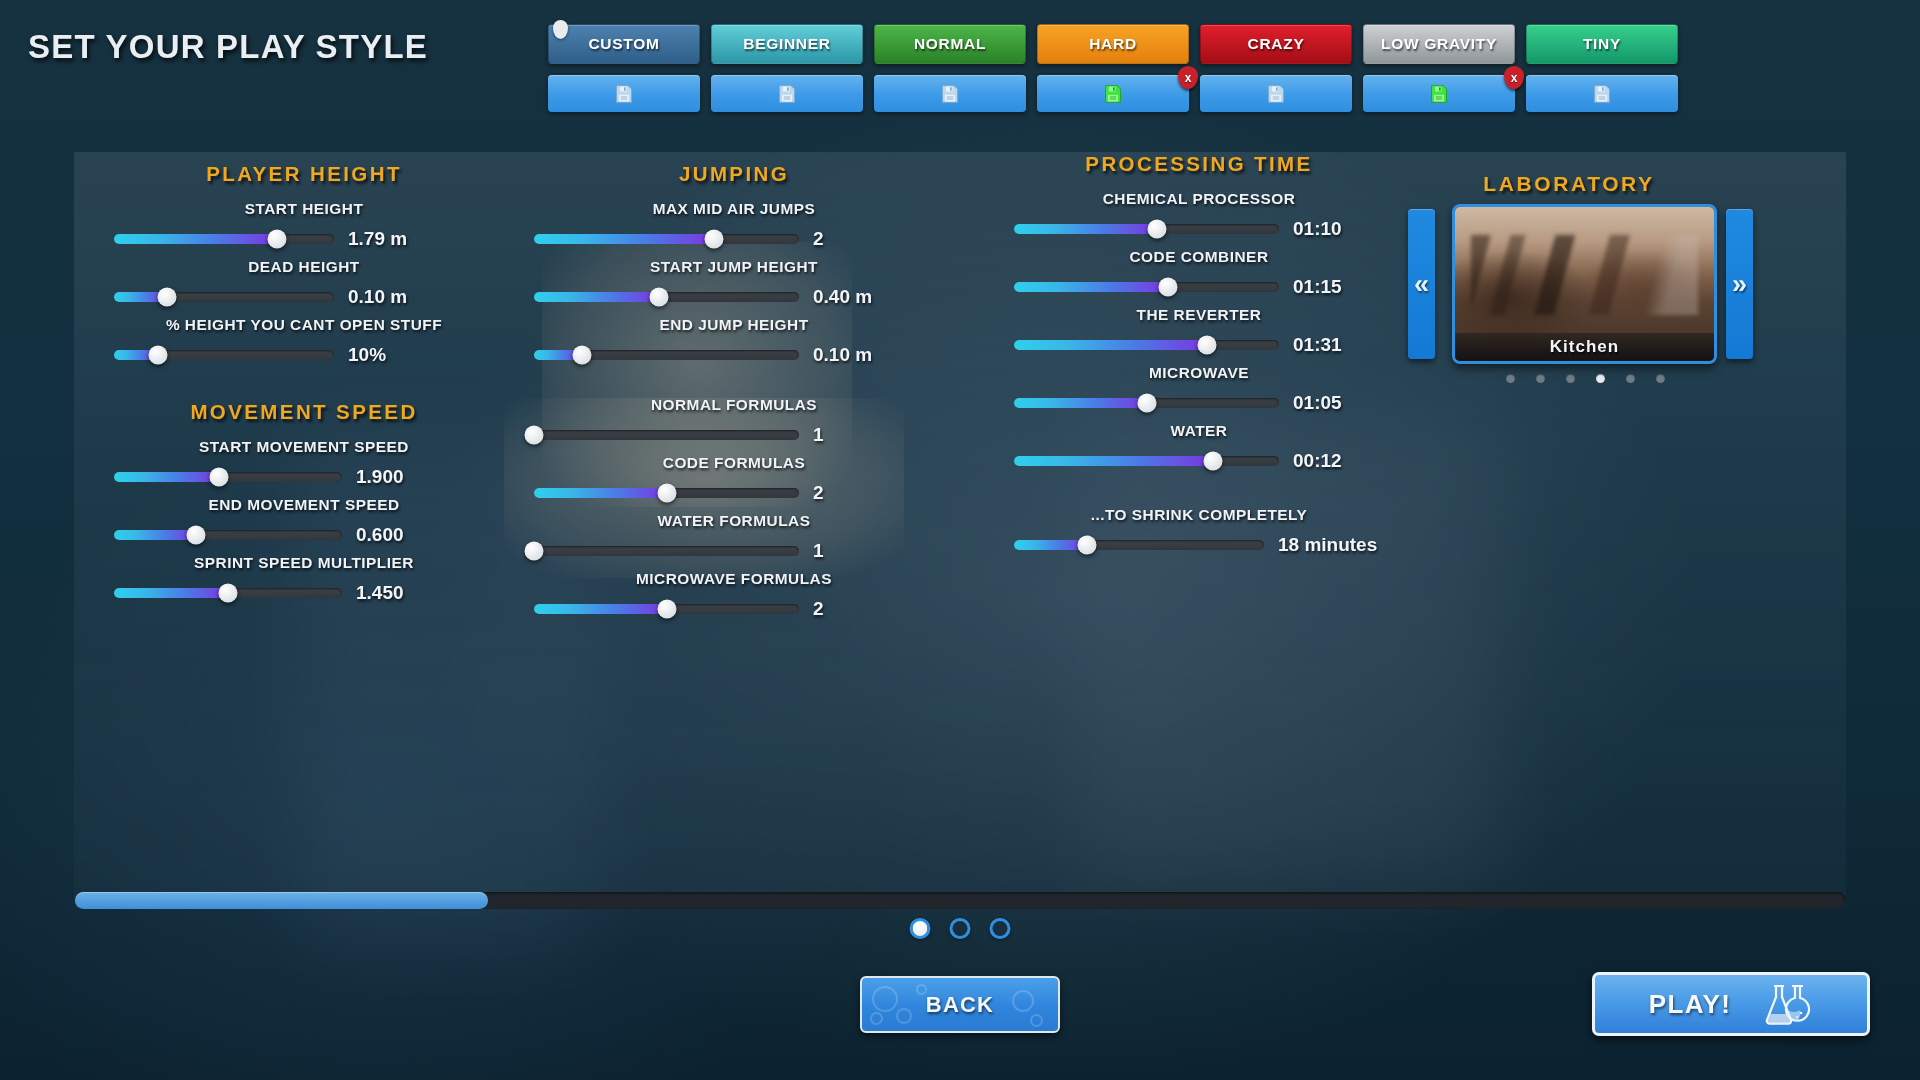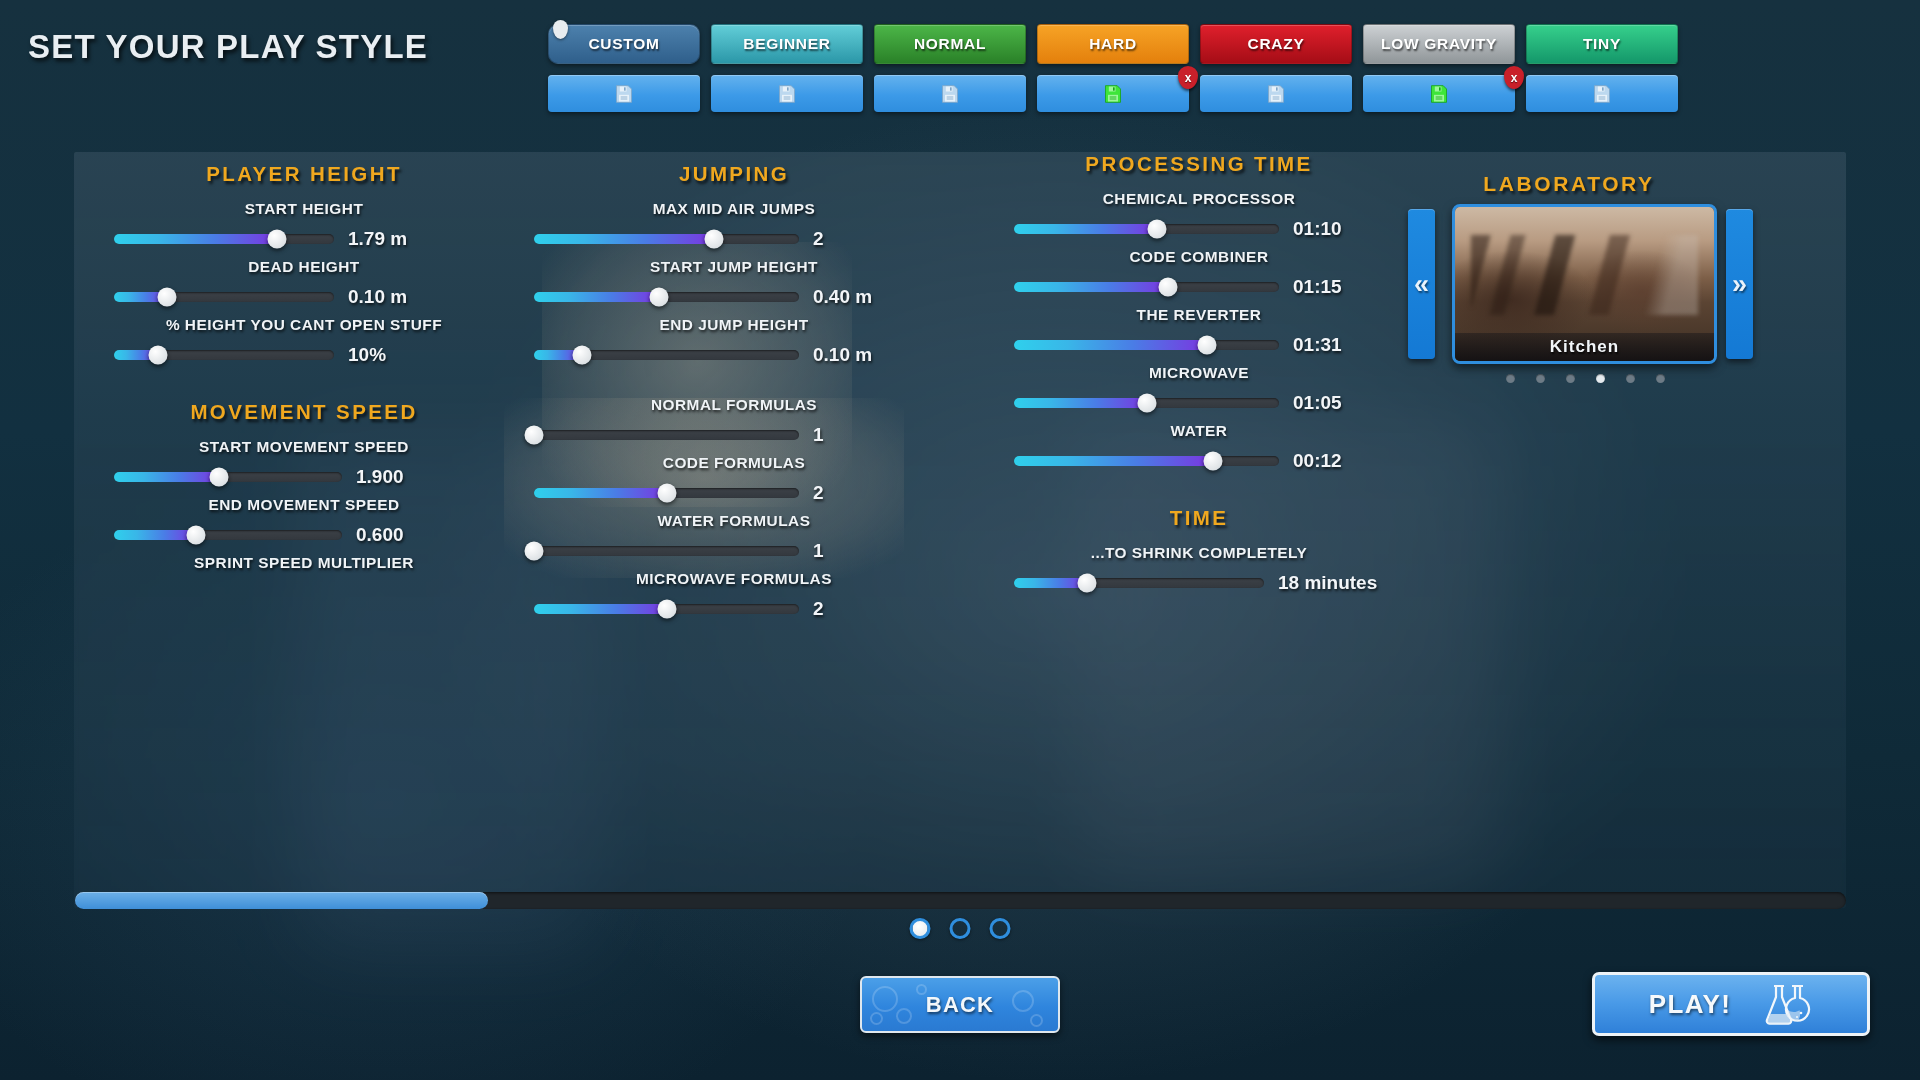--- a/index.html
+++ b/index.html
@@ -218,21 +218,21 @@
 <div id="root">
 
   <div class="bgblob" style="left:300px;top:430px;width:300px;height:520px;background:rgba(70,95,120,.35)"></div>
   <div class="bgblob" style="left:1080px;top:420px;width:420px;height:460px;background:rgba(95,110,125,.30)"></div>
 
   <div class="title">SET YOUR PLAY STYLE</div>
 
   <div class="presets">
 
     <div class="presetcol">
-      <div class="pbtn sel" style="background:linear-gradient(180deg,#4d81ad,#2f5f8b);border-radius:10px;">
+      <div class="pbtn sel" style="background:linear-gradient(180deg,#4d81ad,#2f5f8b);">
         <span>CUSTOM</span>
       </div>
       <div class="savebtn">
         <svg class="floppy" viewBox="0 0 24 24">
           <path d="M3 2h14l4 4v16H3z" fill="#bcd8ef" stroke="#7fa7c9" stroke-width="1"></path>
           <rect x="7" y="3" width="8" height="6" fill="#e8f2fa"></rect>
             <rect x="12" y="4" width="2" height="4" fill="#7fa7c9"></rect>
           <rect x="6" y="13" width="12" height="8" fill="#e8f2fa"></rect>
           <rect x="8" y="15" width="8" height="1.2" fill="#8fb4d2"></rect>
             <rect x="8" y="17.4" width="8" height="1.2" fill="#8fb4d2"></rect>
@@ -390,20 +390,27 @@
       <div class="slabel">END MOVEMENT SPEED</div>
       <div class="srow">
         <div class="track" style="width:228px">
           <div class="fill" style="width:36%"></div>
             <div class="knob" style="left:36%"></div>
         </div>
         <div class="val">0.600</div>
       </div>
 
       <div class="slabel">SPRINT SPEED MULTIPLIER</div>
+      <div class="srow">
+        <div class="track" style="width:228px">
+          <div class="fill" style="width:50%"></div>
+            <div class="knob" style="left:50%"></div>
+        </div>
+        <div class="val">1.450</div>
+      </div>
     </div>
 
     <div class="col" style="left:460px; top:10px; width:400px;">
       <div class="secthead">JUMPING</div>
 
       <div class="slabel">MAX MID AIR JUMPS</div>
       <div class="srow">
         <div class="track" style="width:265px">
           <div class="fill" style="width:68%"></div>
             <div class="knob" style="left:68%"></div>
@@ -510,21 +517,20 @@
       <div class="slabel">WATER</div>
       <div class="srow">
         <div class="track" style="width:265px">
           <div class="fill" style="width:75%"></div>
             <div class="knob" style="left:75%"></div>
         </div>
         <div class="val">00:12</div>
       </div>
 
       <div style="height:26px"></div>
-      <div class="secthead">TIME</div>
 
       <div class="slabel">...TO SHRINK COMPLETELY</div>
       <div class="srow">
         <div class="track" style="width:250px">
           <div class="fill" style="width:29%"></div>
             <div class="knob" style="left:29%"></div>
         </div>
         <div class="val">18 minutes</div>
       </div>
     </div>

